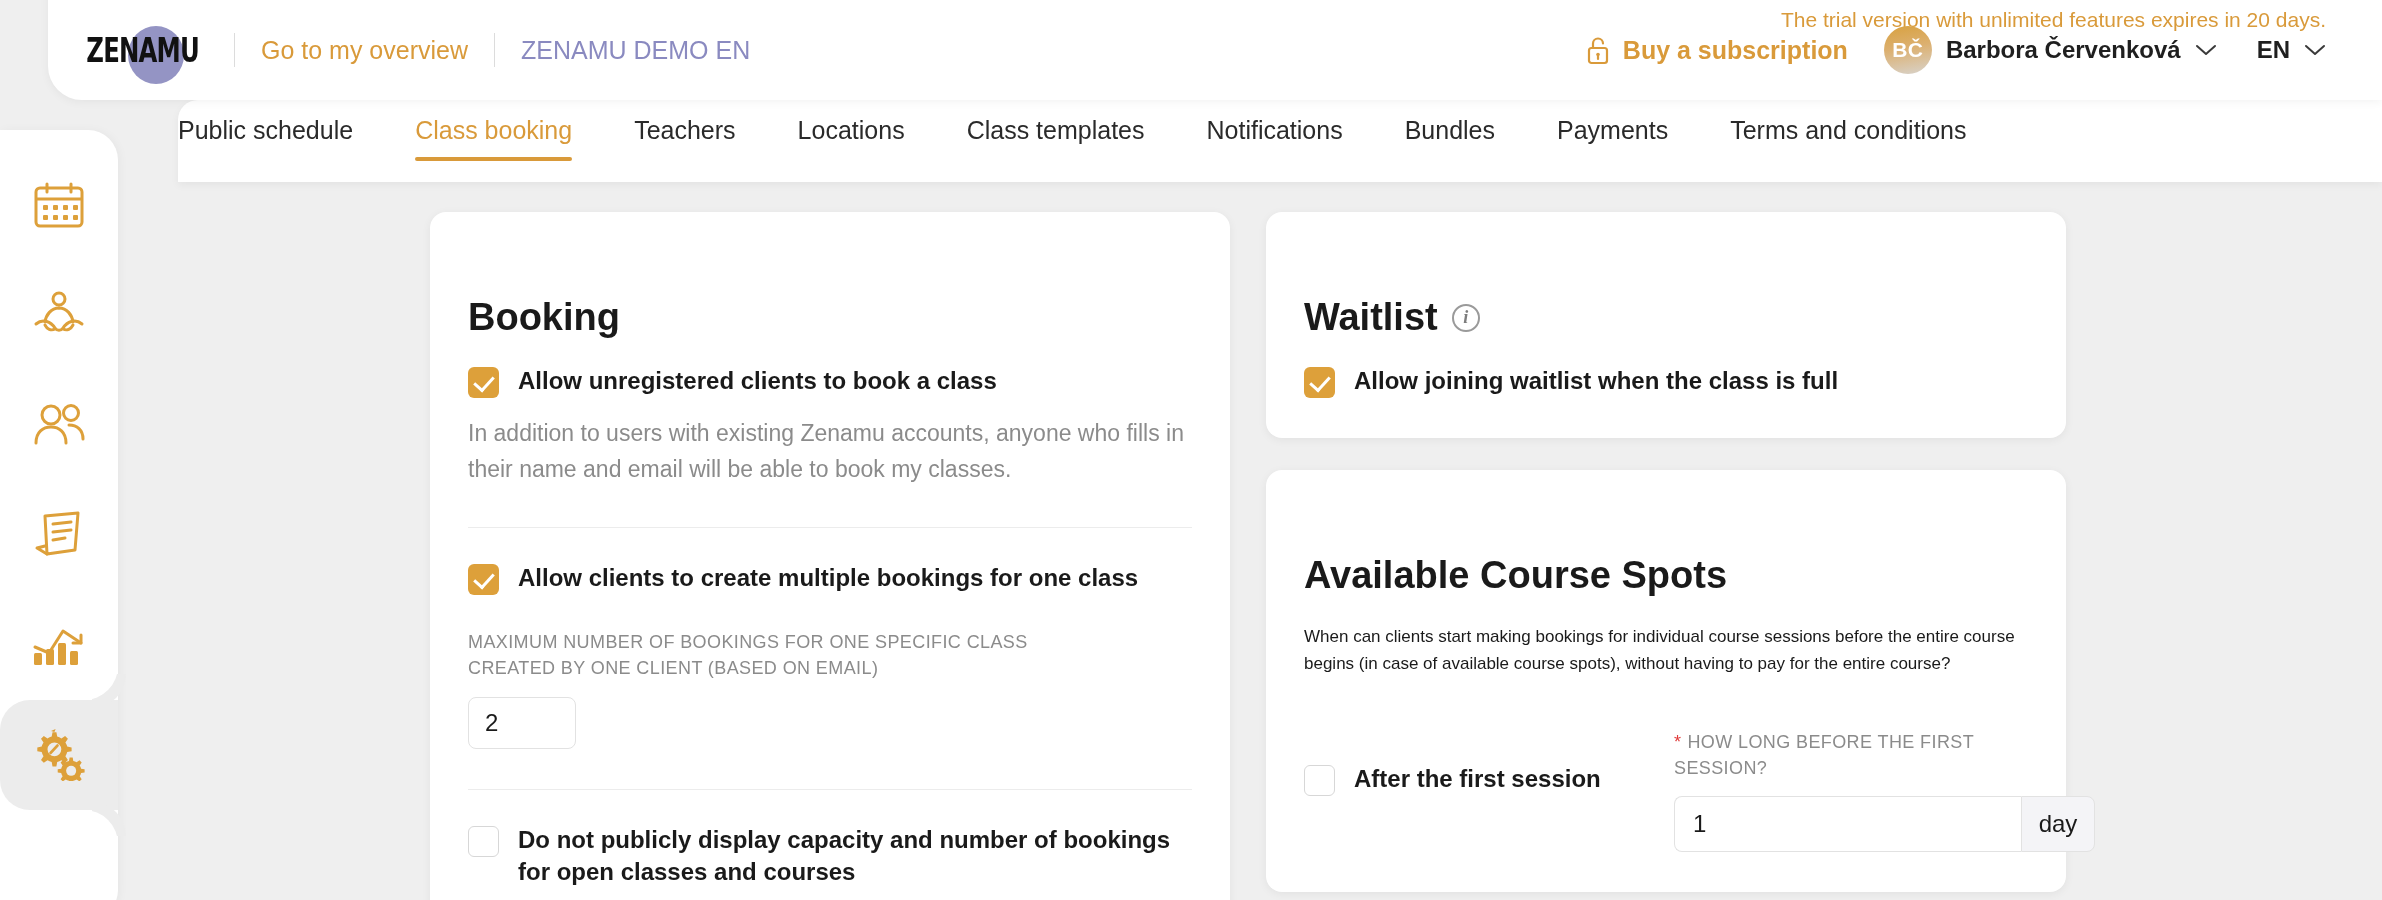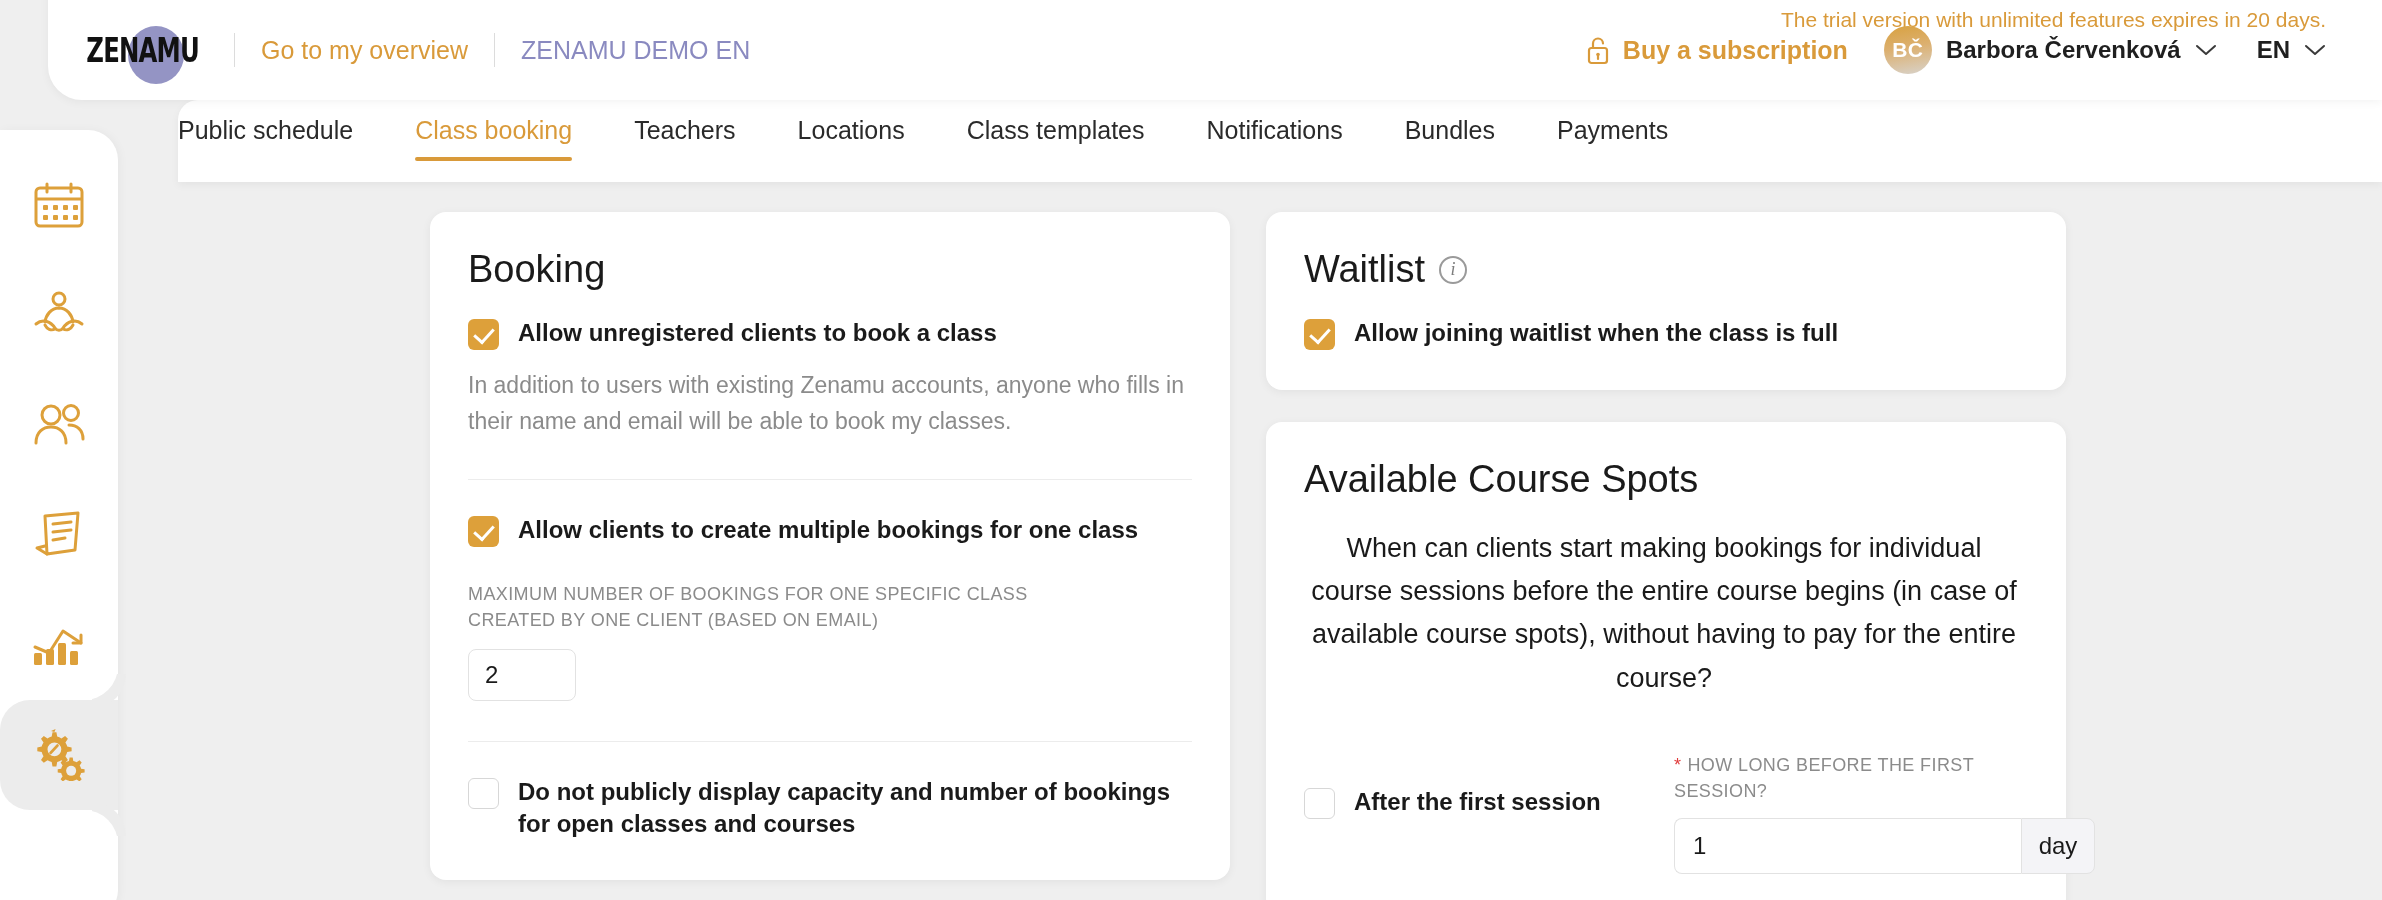--- a/index.html
+++ b/index.html
@@ -129,23 +129,24 @@
   .col { display: flex; flex-direction: column; gap: 32px; }
   .col-left { width: 800px; flex: 0 0 800px; }
   .col-right { width: 800px; flex: 0 0 800px; }
 
   .card {
     background: #fff; border-radius: 16px;
     box-shadow: 0 2px 10px rgba(0,0,0,0.06);
     padding: 36px 38px 40px 38px;
   }
   .card-title {
-    font-size: 38px; font-weight: 400; color: #1a1a1a;
+    font-size: 38px; font-weight: 700; color: #1a1a1a;
     margin-bottom: 26px; display: flex; align-items: center; gap: 14px;
     font-family: "Liberation Sans", sans-serif;
+    margin-top: 48px;
   }
   .info-icon {
     width: 28px; height: 28px; border-radius: 50%;
     border: 2px solid #9a9a9a; color: #7d7d7d;
     font-size: 18px; font-style: italic; font-family: "Liberation Serif", serif;
     display: inline-flex; align-items: center; justify-content: center;
     cursor: pointer; flex: 0 0 auto;
   }
   .check-row { display: flex; align-items: flex-start; gap: 19px; }
   .cbox {
@@ -171,21 +172,21 @@
     max-width: 620px;
   }
   .req-star { color: #e03b3b; margin-right: 6px; }
   .num-input {
     margin-top: 16px; width: 108px; height: 52px;
     border: 1px solid #e2e2e2; border-radius: 8px; background: #fff;
     font-size: 24px; color: #1a1a1a; padding: 0 16px;
     font-family: "Liberation Sans", sans-serif;
   }
 
-  .spots-body { font-size: 27px; color: #1a1a1a; line-height: 1.6; max-width: 720px; text-align: center; }
+  .spots-body { font-size: 17px; color: #1a1a1a; line-height: 1.6; max-width: 720px; }
   .spots-row { display: flex; align-items: flex-start; gap: 40px; margin-top: 52px; }
   .spots-left { padding-top: 34px; width: 330px; flex: 0 0 330px; }
   .spots-right { flex: 1 1 auto; }
   .input-group { display: flex; margin-top: 14px; width: 332px; }
   .input-group .gi {
     flex: 1 1 auto; height: 56px; border: 1px solid #e2e2e2;
     border-right: none; border-radius: 8px 0 0 8px; background: #fff;
     font-size: 24px; color: #1a1a1a; padding: 0 18px;
     font-family: "Liberation Sans", sans-serif;
   }
@@ -252,20 +253,21 @@
 
   <div class="tabbar">
     <div class="tab">Public schedule</div>
     <div class="tab active">Class booking</div>
     <div class="tab">Teachers</div>
     <div class="tab">Locations</div>
     <div class="tab">Class templates</div>
     <div class="tab">Notifications</div>
     <div class="tab">Bundles</div>
     <div class="tab">Payments</div>
+    <div class="tab">Terms and conditions</div>
   </div>
 
   <div class="sidebar">
 
     <div class="side-item">
       <span>
         <svg width="52" height="48" viewBox="0 0 52 48" fill="none" stroke="#dda03a" stroke-width="3">
           <rect x="3" y="7" width="46" height="38" rx="4"></rect>
           <path d="M3 18 H49"></path>
           <path d="M14 3 V11 M38 3 V11" stroke-linecap="round"></path>

